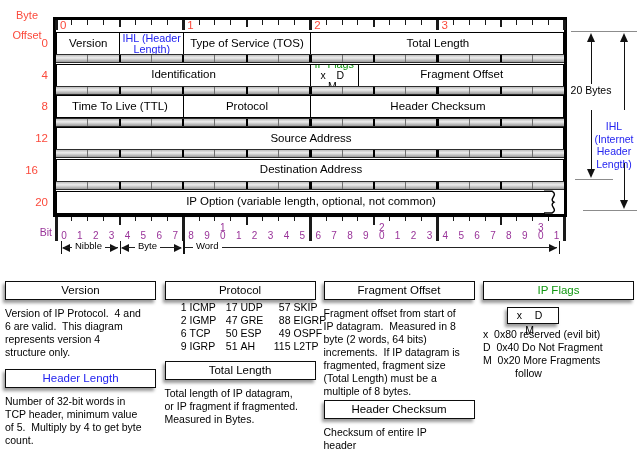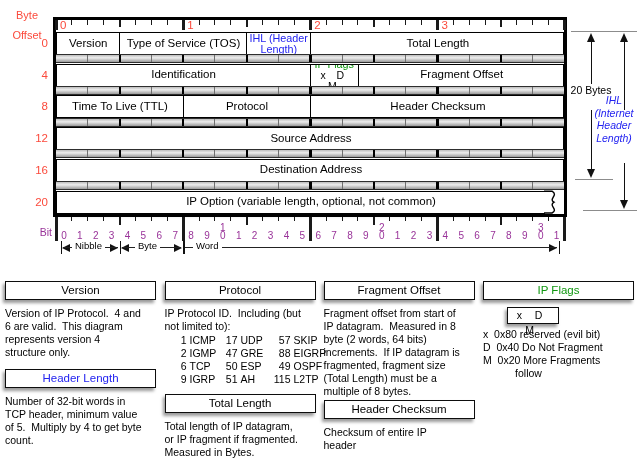--- a/index.html
+++ b/index.html
@@ -51,21 +51,21 @@
 
   <div class="abs" id="byte-offset-label" style="left: 6px; top: 5px; width: 42px; text-align: center; font-size: 11px; line-height: 20px; color: rgb(251, 74, 60);">Byte Offset</div>
 
   <div class="abs" id="bit-label" style="left: 30px; top: 226px; width: 22px; text-align: right; font-size: 10.5px; color: rgb(153, 51, 153);">Bit</div>
 
   <span class="scale-label" style="left:72px;">Nibble</span>
   <span class="scale-label" style="left:135px;">Byte</span>
   <span class="scale-label" style="left:193px;">Word</span>
 
   <div class="ann-label" id="ann-20bytes" style="left:570px;top:84px;width:42px;">20 Bytes</div>
-  <div class="ann-label" id="ann-ihl" style="left: 590px; top: 94px; width: 48px; color: rgb(35, 35, 240); font-style: italic;">IHL (Internet Header Length)</div>
+  <div class="ann-label" id="ann-ihl" style="left: 590px; top: 120px; width: 48px; color: rgb(35, 35, 240);">IHL (Internet Header Length)</div>
 
   <div id="gen-root">
       <div class="hbar" style="left: 53.5px; top: 17px; width: 513.5px;"></div>
       <div class="hbar" style="left: 53.5px; top: 213.5px; width: 513.5px;"></div>
       <div class="vthick" style="left: 53.3px; top: 17px; height: 199.5px;"></div>
       <div class="vthick" style="left: 564.2px; top: 17px; height: 199.5px;"></div>
       <div class="tick" style="left: 54.5px; top: 20px; width: 3px; height: 10px;"></div>
       <div class="tick" style="left: 54.5px; top: 216.5px; width: 3px; height: 24px;"></div>
       <div class="tick" style="left: 71.3906px; top: 20px; width: 1px; height: 4.5px;"></div>
       <div class="tick" style="left: 71.3906px; top: 216.5px; width: 1px; height: 4.5px;"></div>
@@ -133,25 +133,25 @@
       <div class="tick" style="left: 563px; top: 216.5px; width: 3px; height: 24px;"></div>
       <div class="rednum" style="left: 60px; top: 20px; color: rgb(251, 74, 60);">0</div>
       <div class="rednum" style="left: 187.125px; top: 20px; color: rgb(251, 74, 60);">1</div>
       <div class="rednum" style="left: 314.25px; top: 20px; color: rgb(251, 74, 60);">2</div>
       <div class="rednum" style="left: 441.375px; top: 20px; color: rgb(251, 74, 60);">3</div>
       <div class="offsetnum" style="left: 14px; top: 37px; color: rgb(251, 74, 60);">0</div>
       <div class="row" style="top: 32px; height: 23px;">
         <div class="cell" style="width: 63.49px; flex: 0 0 auto;">
           <span>Version</span>
         </div>
+        <div class="cell" style="width: 63.49px; flex: 0 0 auto;">
+          <span style="color: rgb(35, 35, 240); font-size: 10.8px;">IHL (Header Length)</span>
+        </div>
         <div class="cell" style="width: 126.99px; flex: 0 0 auto;">
           <span>Type of Service (TOS)</span>
-        </div>
-        <div class="cell" style="width: 63.49px; flex: 0 0 auto;">
-          <span style="color: rgb(35, 35, 240); font-size: 10.8px;">IHL (Header Length)</span>
         </div>
         <div class="cell" style="width: 253.99px; flex: 0 0 auto;">
           <span>Total Length</span>
         </div>
       </div>
       <div class="strip" style="top: 54.3px; height: 9.1px;">
         <div class="striptick" style="left: 31.2812px; width: 1px; background: rgb(111, 111, 111);"></div>
         <div class="striptick" style="left: 62.5625px; width: 2px; background: rgb(0, 0, 0);"></div>
         <div class="striptick" style="left: 94.8438px; width: 1px; background: rgb(111, 111, 111);"></div>
         <div class="striptick" style="left: 125.825px; width: 2.6px; background: rgb(0, 0, 0);"></div>
@@ -242,21 +242,21 @@
         <div class="striptick" style="left: 221.969px; width: 1px; background: rgb(111, 111, 111);"></div>
         <div class="striptick" style="left: 252.95px; width: 2.6px; background: rgb(0, 0, 0);"></div>
         <div class="striptick" style="left: 285.531px; width: 1px; background: rgb(111, 111, 111);"></div>
         <div class="striptick" style="left: 316.812px; width: 2px; background: rgb(0, 0, 0);"></div>
         <div class="striptick" style="left: 349.094px; width: 1px; background: rgb(111, 111, 111);"></div>
         <div class="striptick" style="left: 380.075px; width: 2.6px; background: rgb(0, 0, 0);"></div>
         <div class="striptick" style="left: 412.656px; width: 1px; background: rgb(111, 111, 111);"></div>
         <div class="striptick" style="left: 443.938px; width: 2px; background: rgb(0, 0, 0);"></div>
         <div class="striptick" style="left: 476.219px; width: 1px; background: rgb(111, 111, 111);"></div>
       </div>
-      <div class="offsetnum" style="left: 14px; top: 163.8px; color: rgb(251, 74, 60);">16</div>
+      <div class="offsetnum" style="left: 4px; top: 163.8px; color: rgb(251, 74, 60);">16</div>
       <div class="row" style="top: 158.8px; height: 23px;">
         <div class="cell" style="width: 507.99px; flex: 0 0 auto;">
           <span>Destination Address</span>
         </div>
       </div>
       <div class="strip" style="top: 181.1px; height: 9.1px;">
         <div class="striptick" style="left: 31.2812px; width: 1px; background: rgb(111, 111, 111);"></div>
         <div class="striptick" style="left: 62.5625px; width: 2px; background: rgb(0, 0, 0);"></div>
         <div class="striptick" style="left: 94.8438px; width: 1px; background: rgb(111, 111, 111);"></div>
         <div class="striptick" style="left: 125.825px; width: 2.6px; background: rgb(0, 0, 0);"></div>
@@ -361,22 +361,20 @@
           <div class="note-title" style="color: rgb(35, 35, 240);">Header Length</div>
           <div class="note-body">Number of 32-bit words in
 TCP header, minimum value
 of 5.  Multiply by 4 to get byte
 count.</div>
         </div>
       </div>
       <div class="note-col" style="left: 164.5px; width: 151px;">
         <div>
           <div class="note-title" style="color: rgb(0, 0, 0);">Protocol</div>
-          <div class="note-body">IP Protocol ID.  Including (but
-not limited to):</div>
           <div class="ptable">
             <div class="prow">
               <div class="pcol">
                 <div class="pnum">1</div>
                 <div class="pname0">ICMP</div>
               </div>
               <div class="pcol">
                 <div class="pnum">17</div>
                 <div class="pname1">UDP</div>
               </div>

